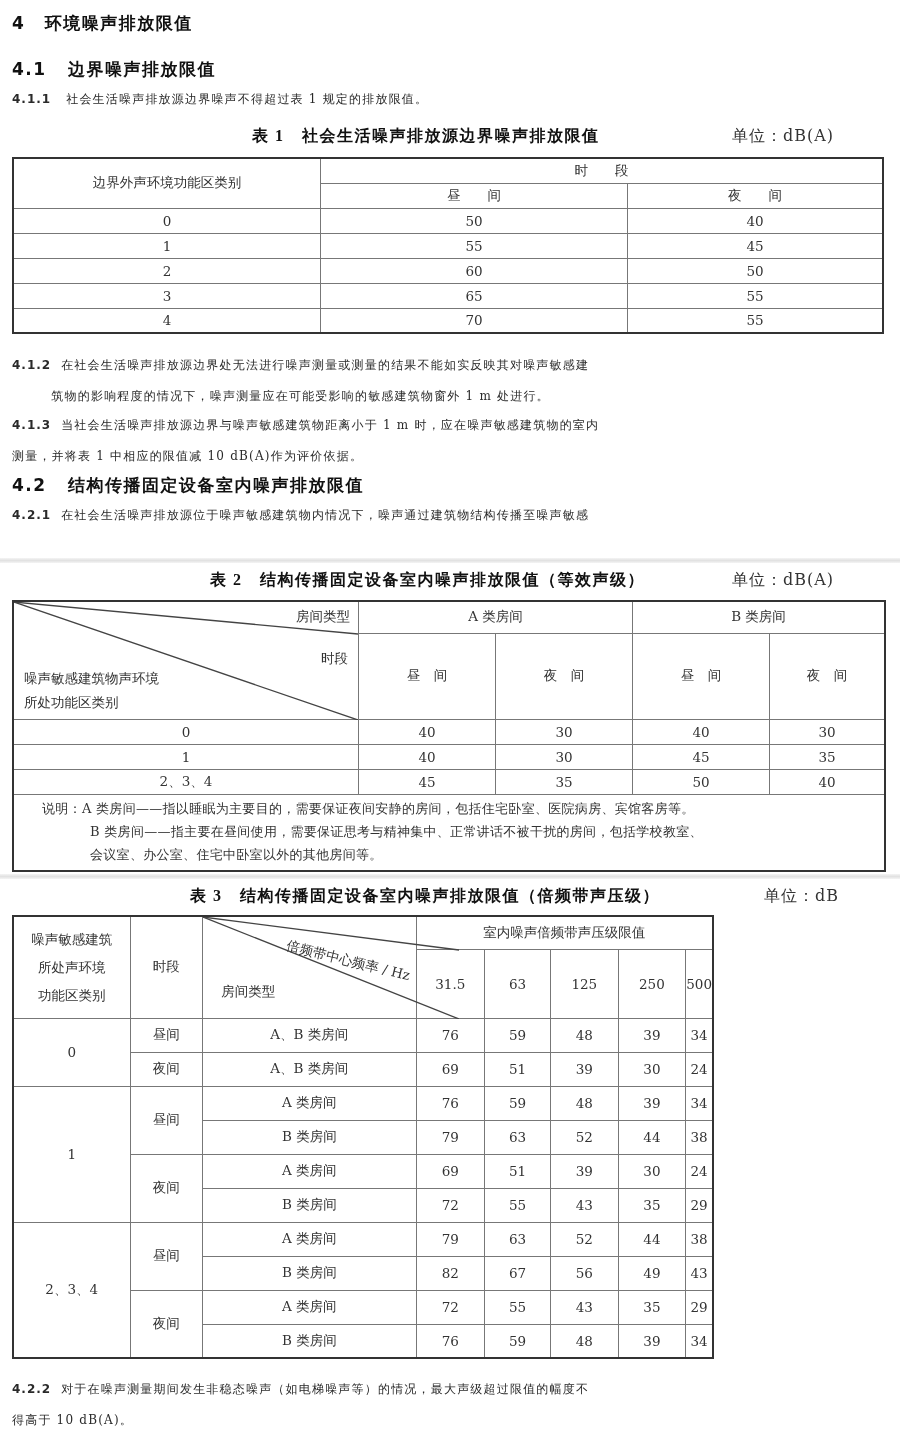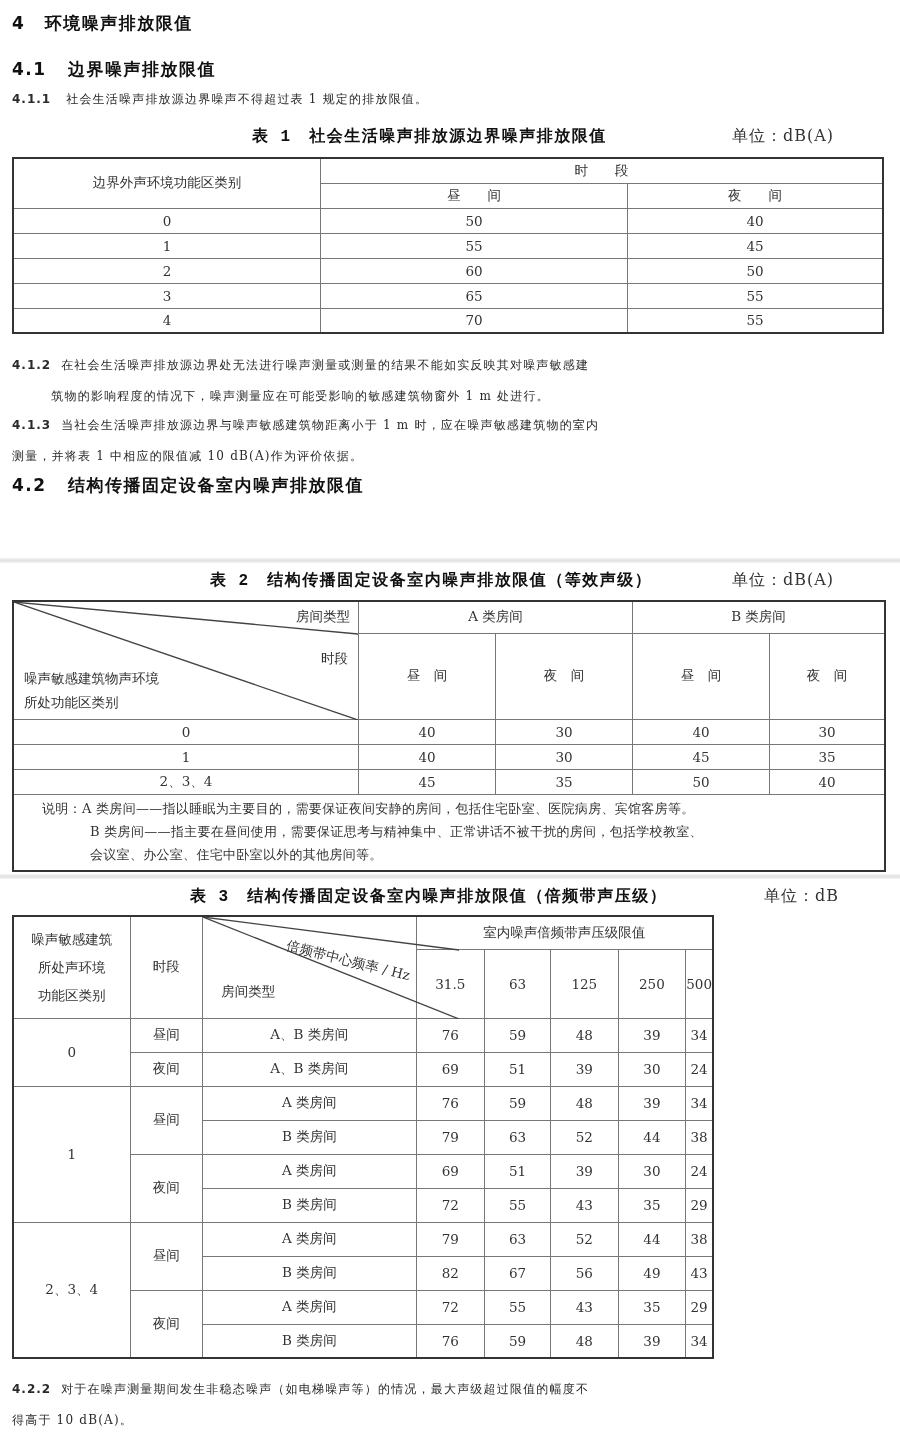--- a/index.html
+++ b/index.html
@@ -2,21 +2,21 @@
 <html><head>
 <meta charset="utf-8">
 <style>
   html, body { margin:0; padding:0; background:#fff; }
   body { width:900px; height:1436px; position:relative; overflow:hidden; color:#222;
          font-family:"DejaVu Serif", "Liberation Serif", serif; }
   .abs { position:absolute; }
   .h { font-family:"DejaVu Sans", "Liberation Sans", sans-serif; font-weight:bold; color:#111; }
   .num { font-family:"DejaVu Sans", "Liberation Sans", sans-serif; font-weight:bold; letter-spacing:1px; }
   .p { font-size:12px; letter-spacing:1.2px; line-height:31px; color:#2a2a2a; }
-  .caption { font-family:Liberation Mono, monospace; font-weight:bold; font-size:16px; letter-spacing:1.5px; color:#111; }
+  .caption { font-family:Liberation Serif, serif; font-weight:bold; font-size:16px; letter-spacing:1.5px; color:#111; }
   .unit { font-size:16px; color:#333; letter-spacing:1px; }
   .sep { position:absolute; left:0; width:900px; height:5px; background:linear-gradient(#f4f4f4,#e2e2e2,#f4f4f4); }
   table { border-collapse:collapse; position:absolute; font-size:13.5px; color:#333; }
   td { border:1px solid #777; text-align:center; padding:0; }
   .t-outer { border:2px solid #333; }
   .diag { position:absolute; left:0; top:0; }
 </style>
 </head>
 <body>
 
@@ -85,20 +85,21 @@
   <div><span class="num">4.1.3</span><span style="margin-left:10px;">当社会生活噪声排放源边界与噪声敏感建筑物距离小于 1 m 时，应在噪声敏感建筑物的室内</span></div>
   <div>测量，并将表 1 中相应的限值减 10 dB(A)作为评价依据。</div>
 </div>
 
 <div class="abs h" style="left:12px;top:474px;font-size:17px;letter-spacing:1.5px;">
   <span>4.2</span>
   <span style="margin-left:14px;">结构传播固定设备室内噪声排放限值</span>
 </div>
 
 <div class="abs p" style="left:12px;top:500px;">
+  <div><span class="num">4.2.1</span><span style="margin-left:10px;">在社会生活噪声排放源位于噪声敏感建筑物内情况下，噪声通过建筑物结构传播至噪声敏感</span></div>
 </div>
 
 <div class="sep" style="top:558px;"></div>
 
 <div class="abs caption" style="left:210px;top:570px;">表 2　结构传播固定设备室内噪声排放限值（等效声级）</div>
 <div class="abs unit" style="left:732px;top:570px;">单位：dB(A)</div>
 
 <table class="t-outer" style="left:12px;top:600px;width:874px;">
   <tbody>
       <tr style="height:32px;">

